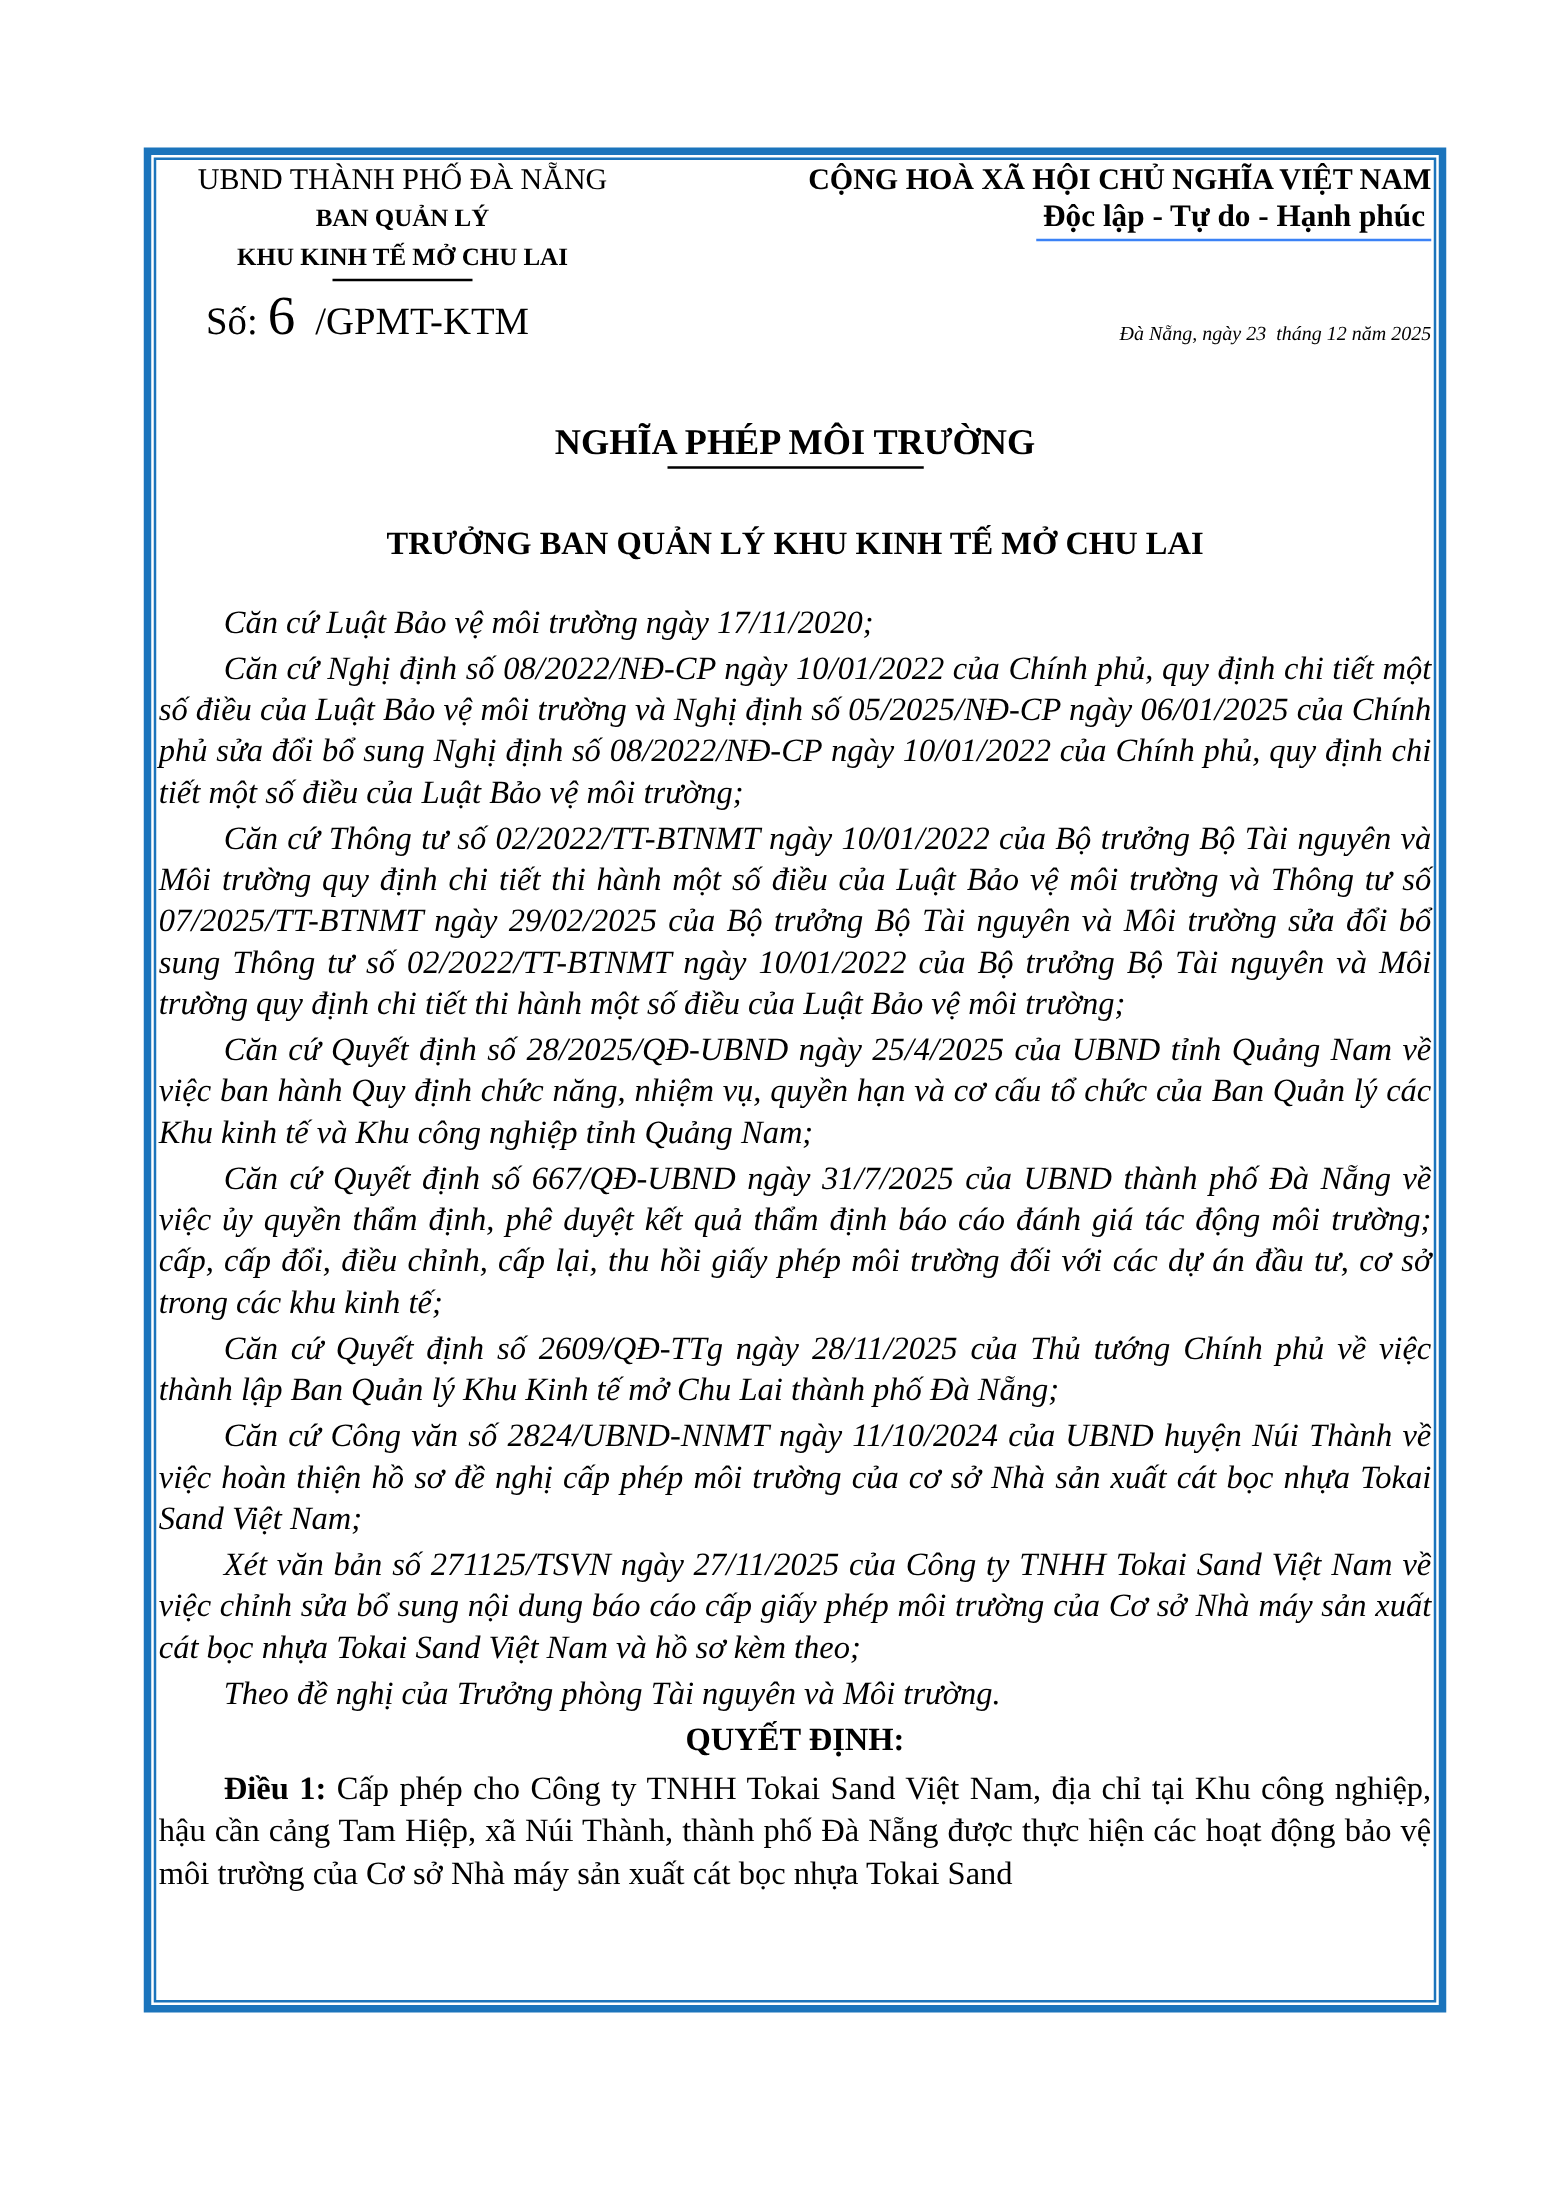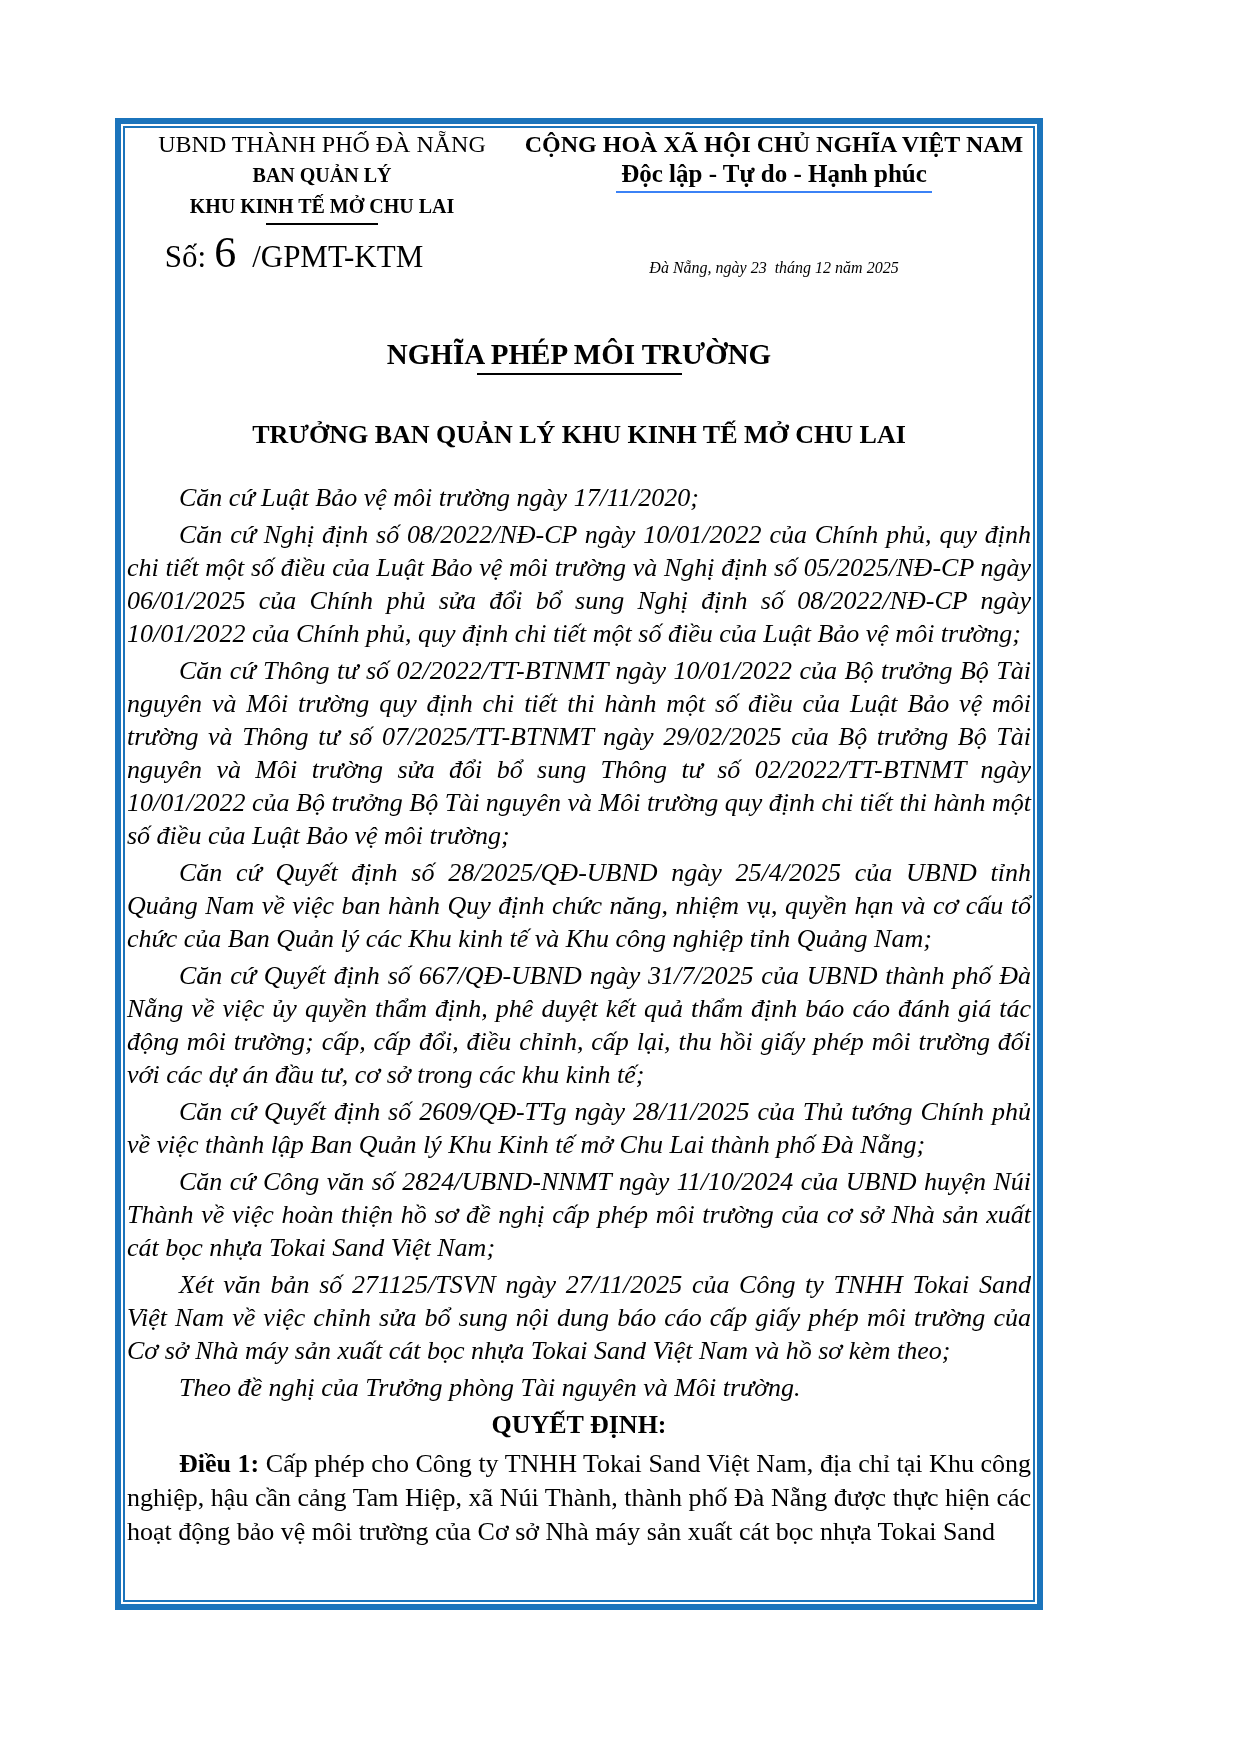--- a/index.html
+++ b/index.html
@@ -8,21 +8,21 @@
     height: 1755px;
     background: #ffffff;
     position: relative;
     font-family: "Liberation Serif", "DejaVu Serif", serif;
     color: #000000;
   }
   .page-frame {
     position: absolute;
     left: 115px;
     top: 118px;
-    width: 928px;
+    width: 1042px;
     height: 1492px;
     border: 6px solid #1b74bc;
     box-sizing: border-box;
   }
   .frame-inner {
     position: absolute;
     top: 2px; left: 2px; right: 2px; bottom: 2px;
     border: 2px solid #1b74bc;
     padding: 1px 2px;
     box-sizing: border-box;
@@ -32,21 +32,21 @@
     display: flex;
     align-items: flex-start;
   }
   .header-left {
     width: 390px;
     text-align: center;
     flex: 0 0 auto;
   }
   .header-right {
     flex: 1 1 auto;
-    text-align: center;
+    text-align: right;
   }
   .hl-line1 {
     font-size: 24px;
     line-height: 31px;
     white-space: nowrap;
   }
   .hl-line2, .hl-line3 {
     font-size: 20px;
     line-height: 31px;
     font-weight: bold;

